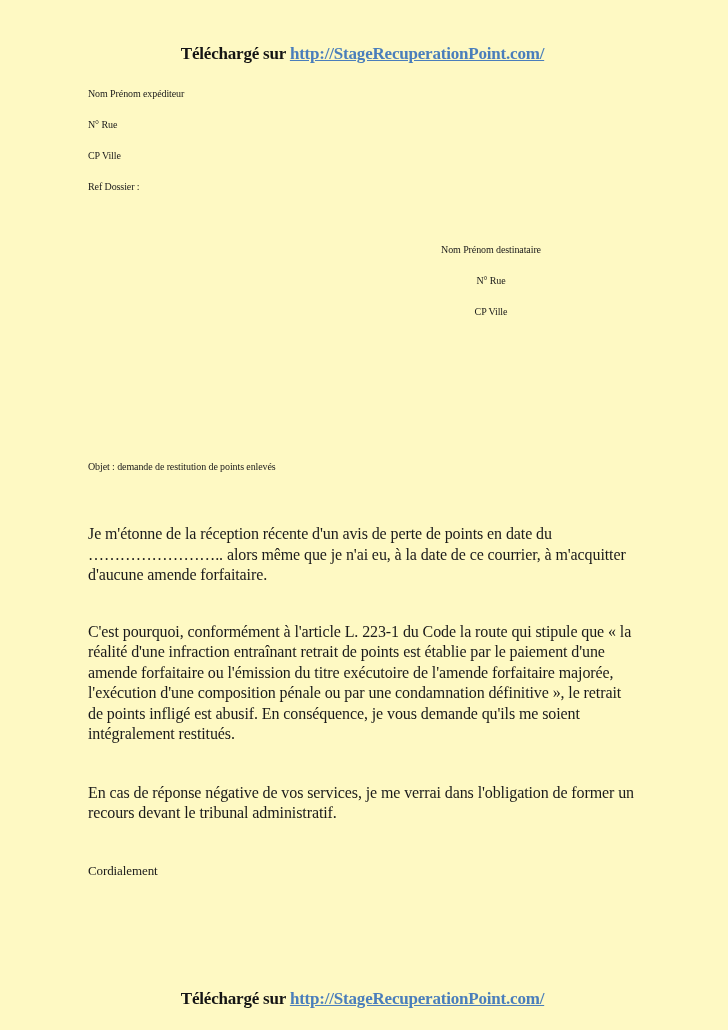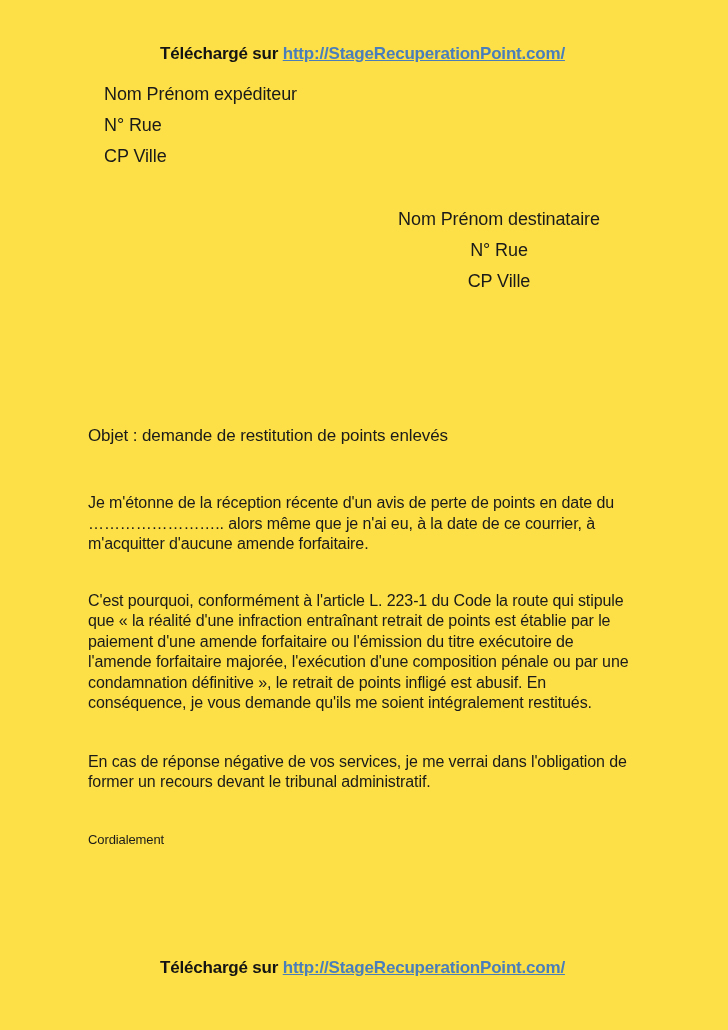--- a/index.html
+++ b/index.html
@@ -6,22 +6,22 @@
   html, body {
     margin: 0;
     padding: 0;
     background: #ffffff;
   }
   .page {
     position: relative;
     width: 728px;
     height: 1030px;
     margin: 0 auto;
-    background: #fde047;
-    font-family: Liberation Sans, sans-serif;
+    background: #fef9c3;
+    font-family: Liberation Serif, serif;
     color: #1a1a1a;
     box-sizing: border-box;
     padding: 42px 91px 0 88px;
     overflow: hidden;
   }
   .banner {
     text-align: center;
     font-size: 17px;
     font-weight: bold;
     line-height: 24px;
@@ -31,36 +31,36 @@
   }
   .banner a {
     color: #4a7ebb;
     text-decoration: underline;
     cursor: pointer;
   }
   .banner.footer {
     margin-top: 106px;
   }
   .address-block p {
-    margin: 0 0 11px 16px;
-    font-size: 18px;
+    margin: 0 0 11px 0;
+    font-size: 10px;
     line-height: 20px;
     letter-spacing: -0.1px;
   }
   .sender-block {
     margin-top: 18px;
   }
   .recipient-block {
     margin-top: 43px;
     margin-left: 257px;
     text-align: center;
   }
   .subject-line {
     margin: 135px 0 0 0;
-    font-size: 17px;
+    font-size: 10px;
     line-height: 20px;
     letter-spacing: -0.1px;
   }
   .body-paragraph {
     margin: 0;
     font-size: 16px;
     line-height: 20.5px;
     letter-spacing: -0.1px;
     text-align: left;
   }
@@ -78,20 +78,21 @@
 <body>
 
 <div class="page">
 
   <div class="banner header"><span>Téléchargé sur </span><a>http://StageRecuperationPoint.com/</a></div>
 
   <div class="address-block sender-block">
     <p>Nom Prénom expéditeur</p>
     <p>N° Rue</p>
     <p>CP Ville</p>
+    <p>Ref Dossier :</p>
   </div>
 
   <div class="address-block recipient-block">
     <p>Nom Prénom destinataire</p>
     <p>N° Rue</p>
     <p>CP Ville</p>
   </div>
 
   <p class="subject-line">Objet : demande de restitution de points enlevés</p>
 

